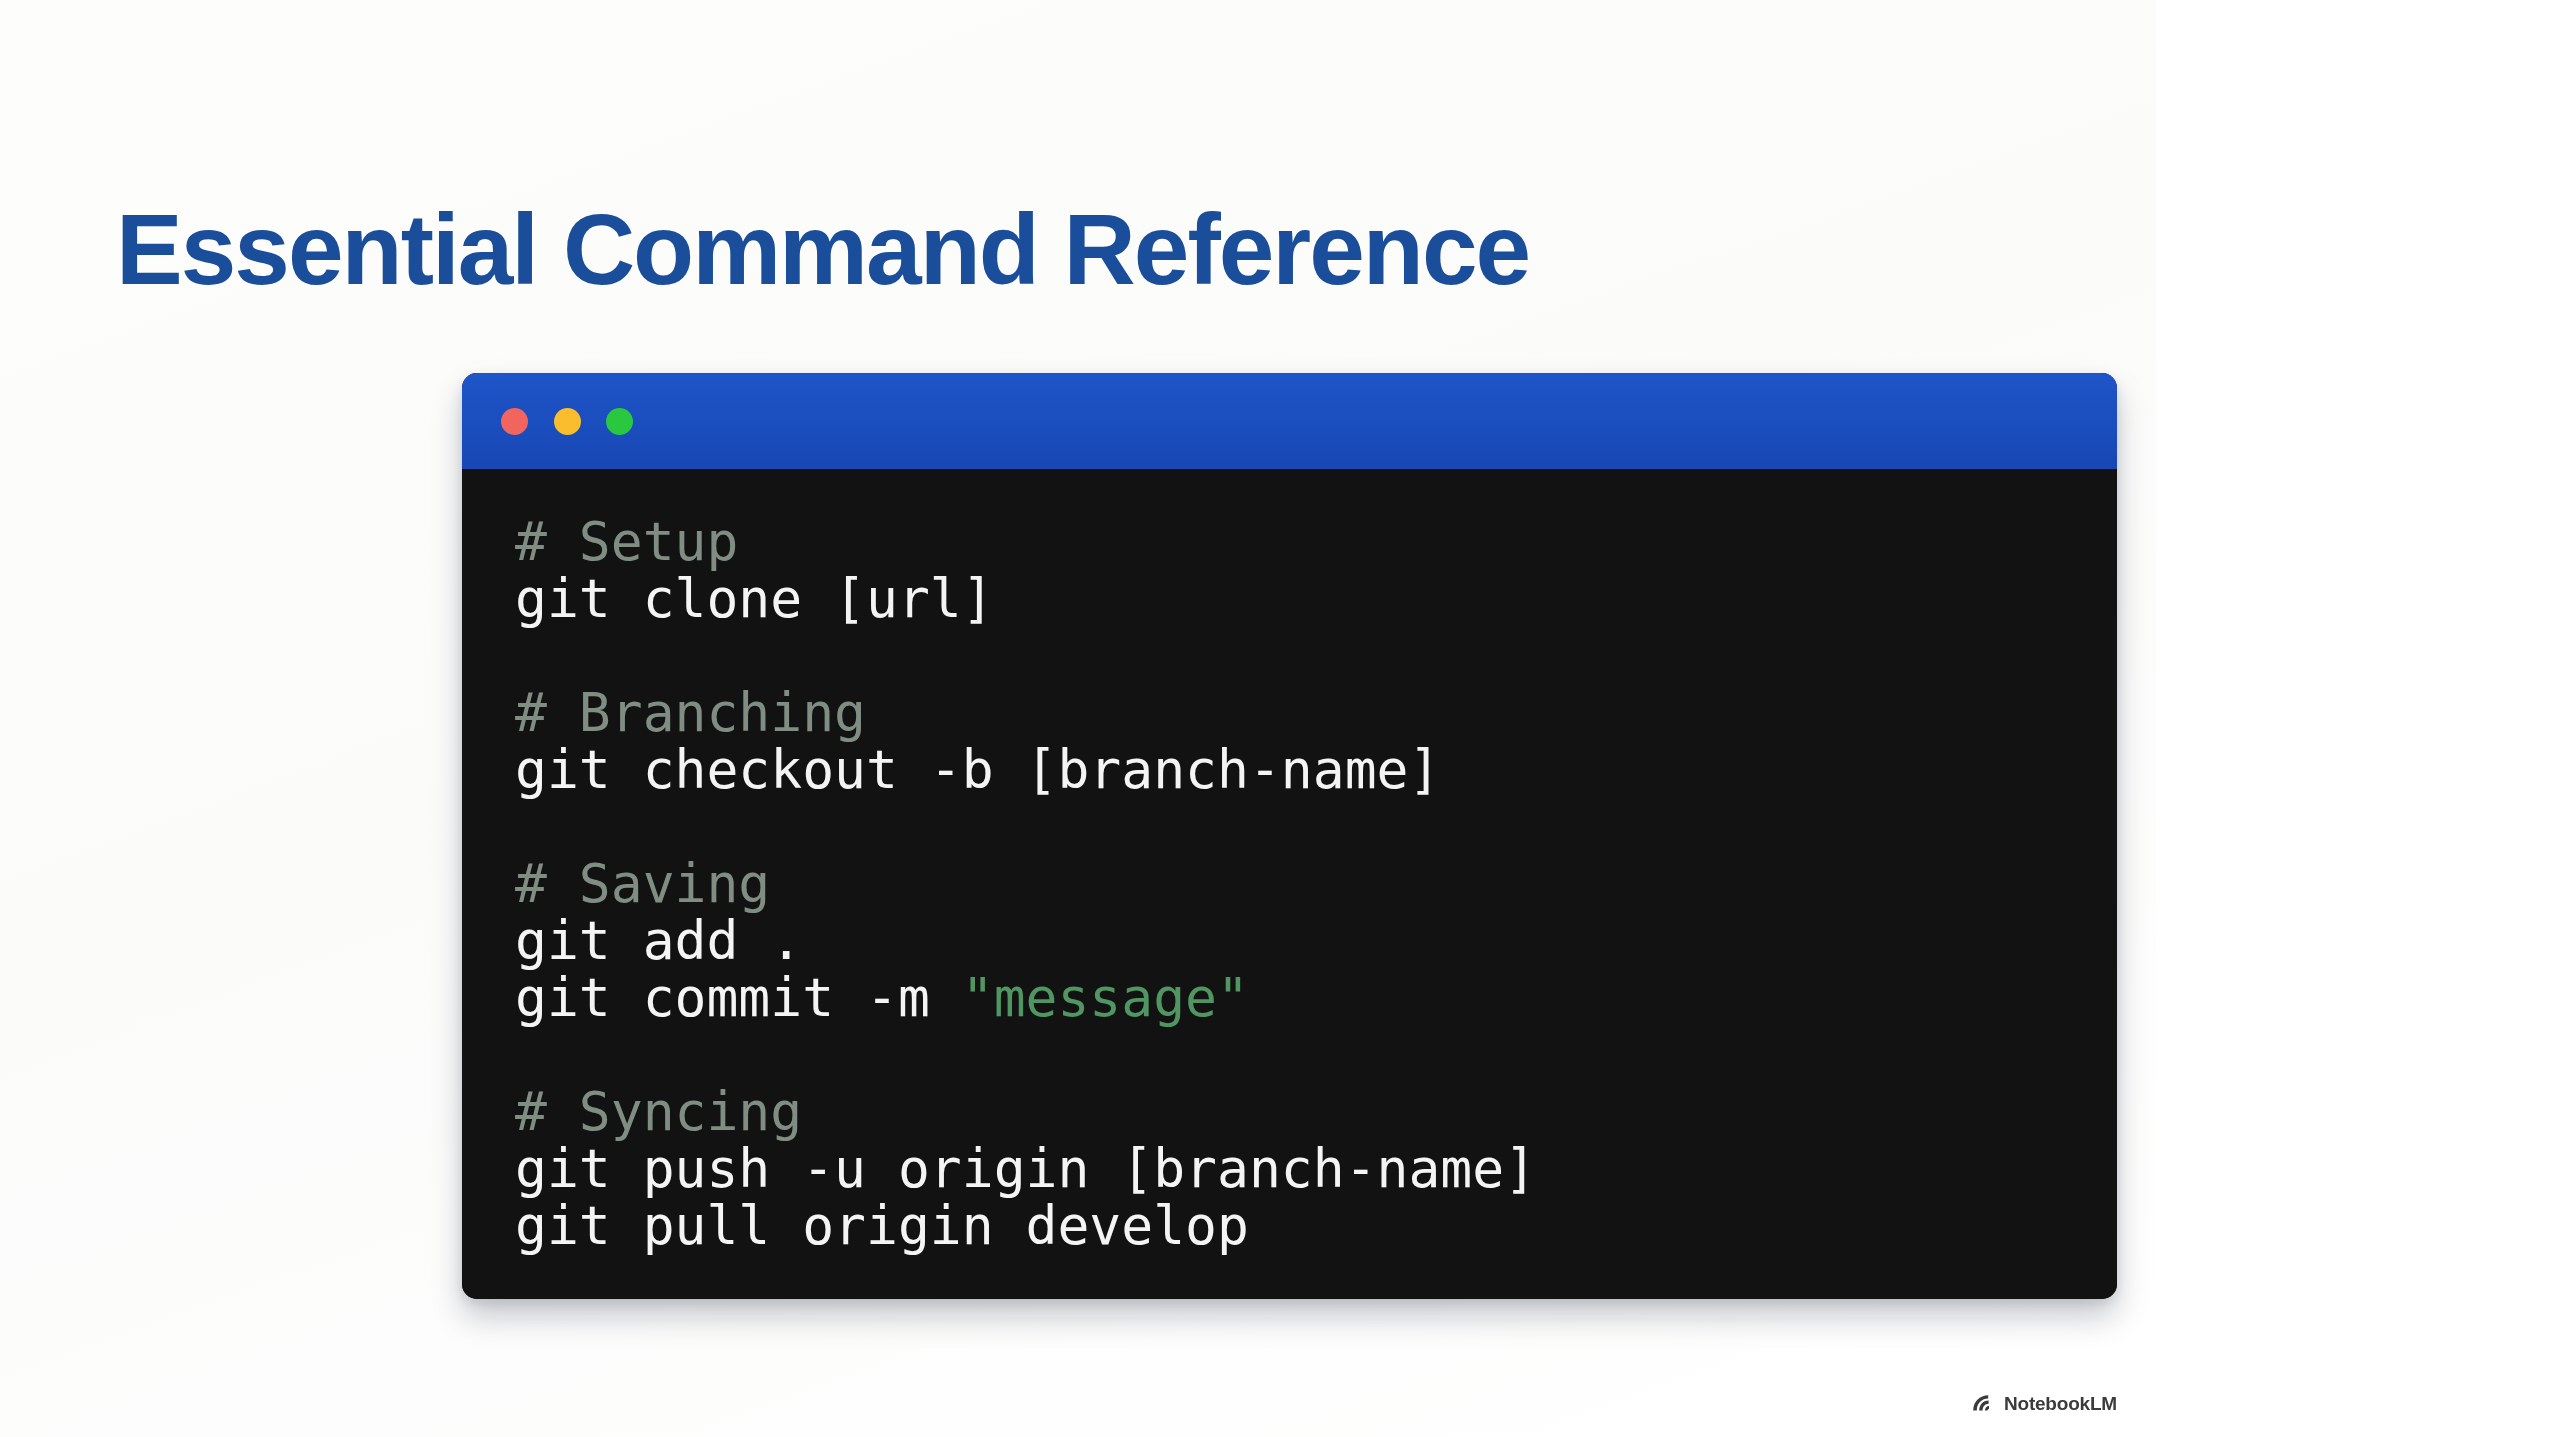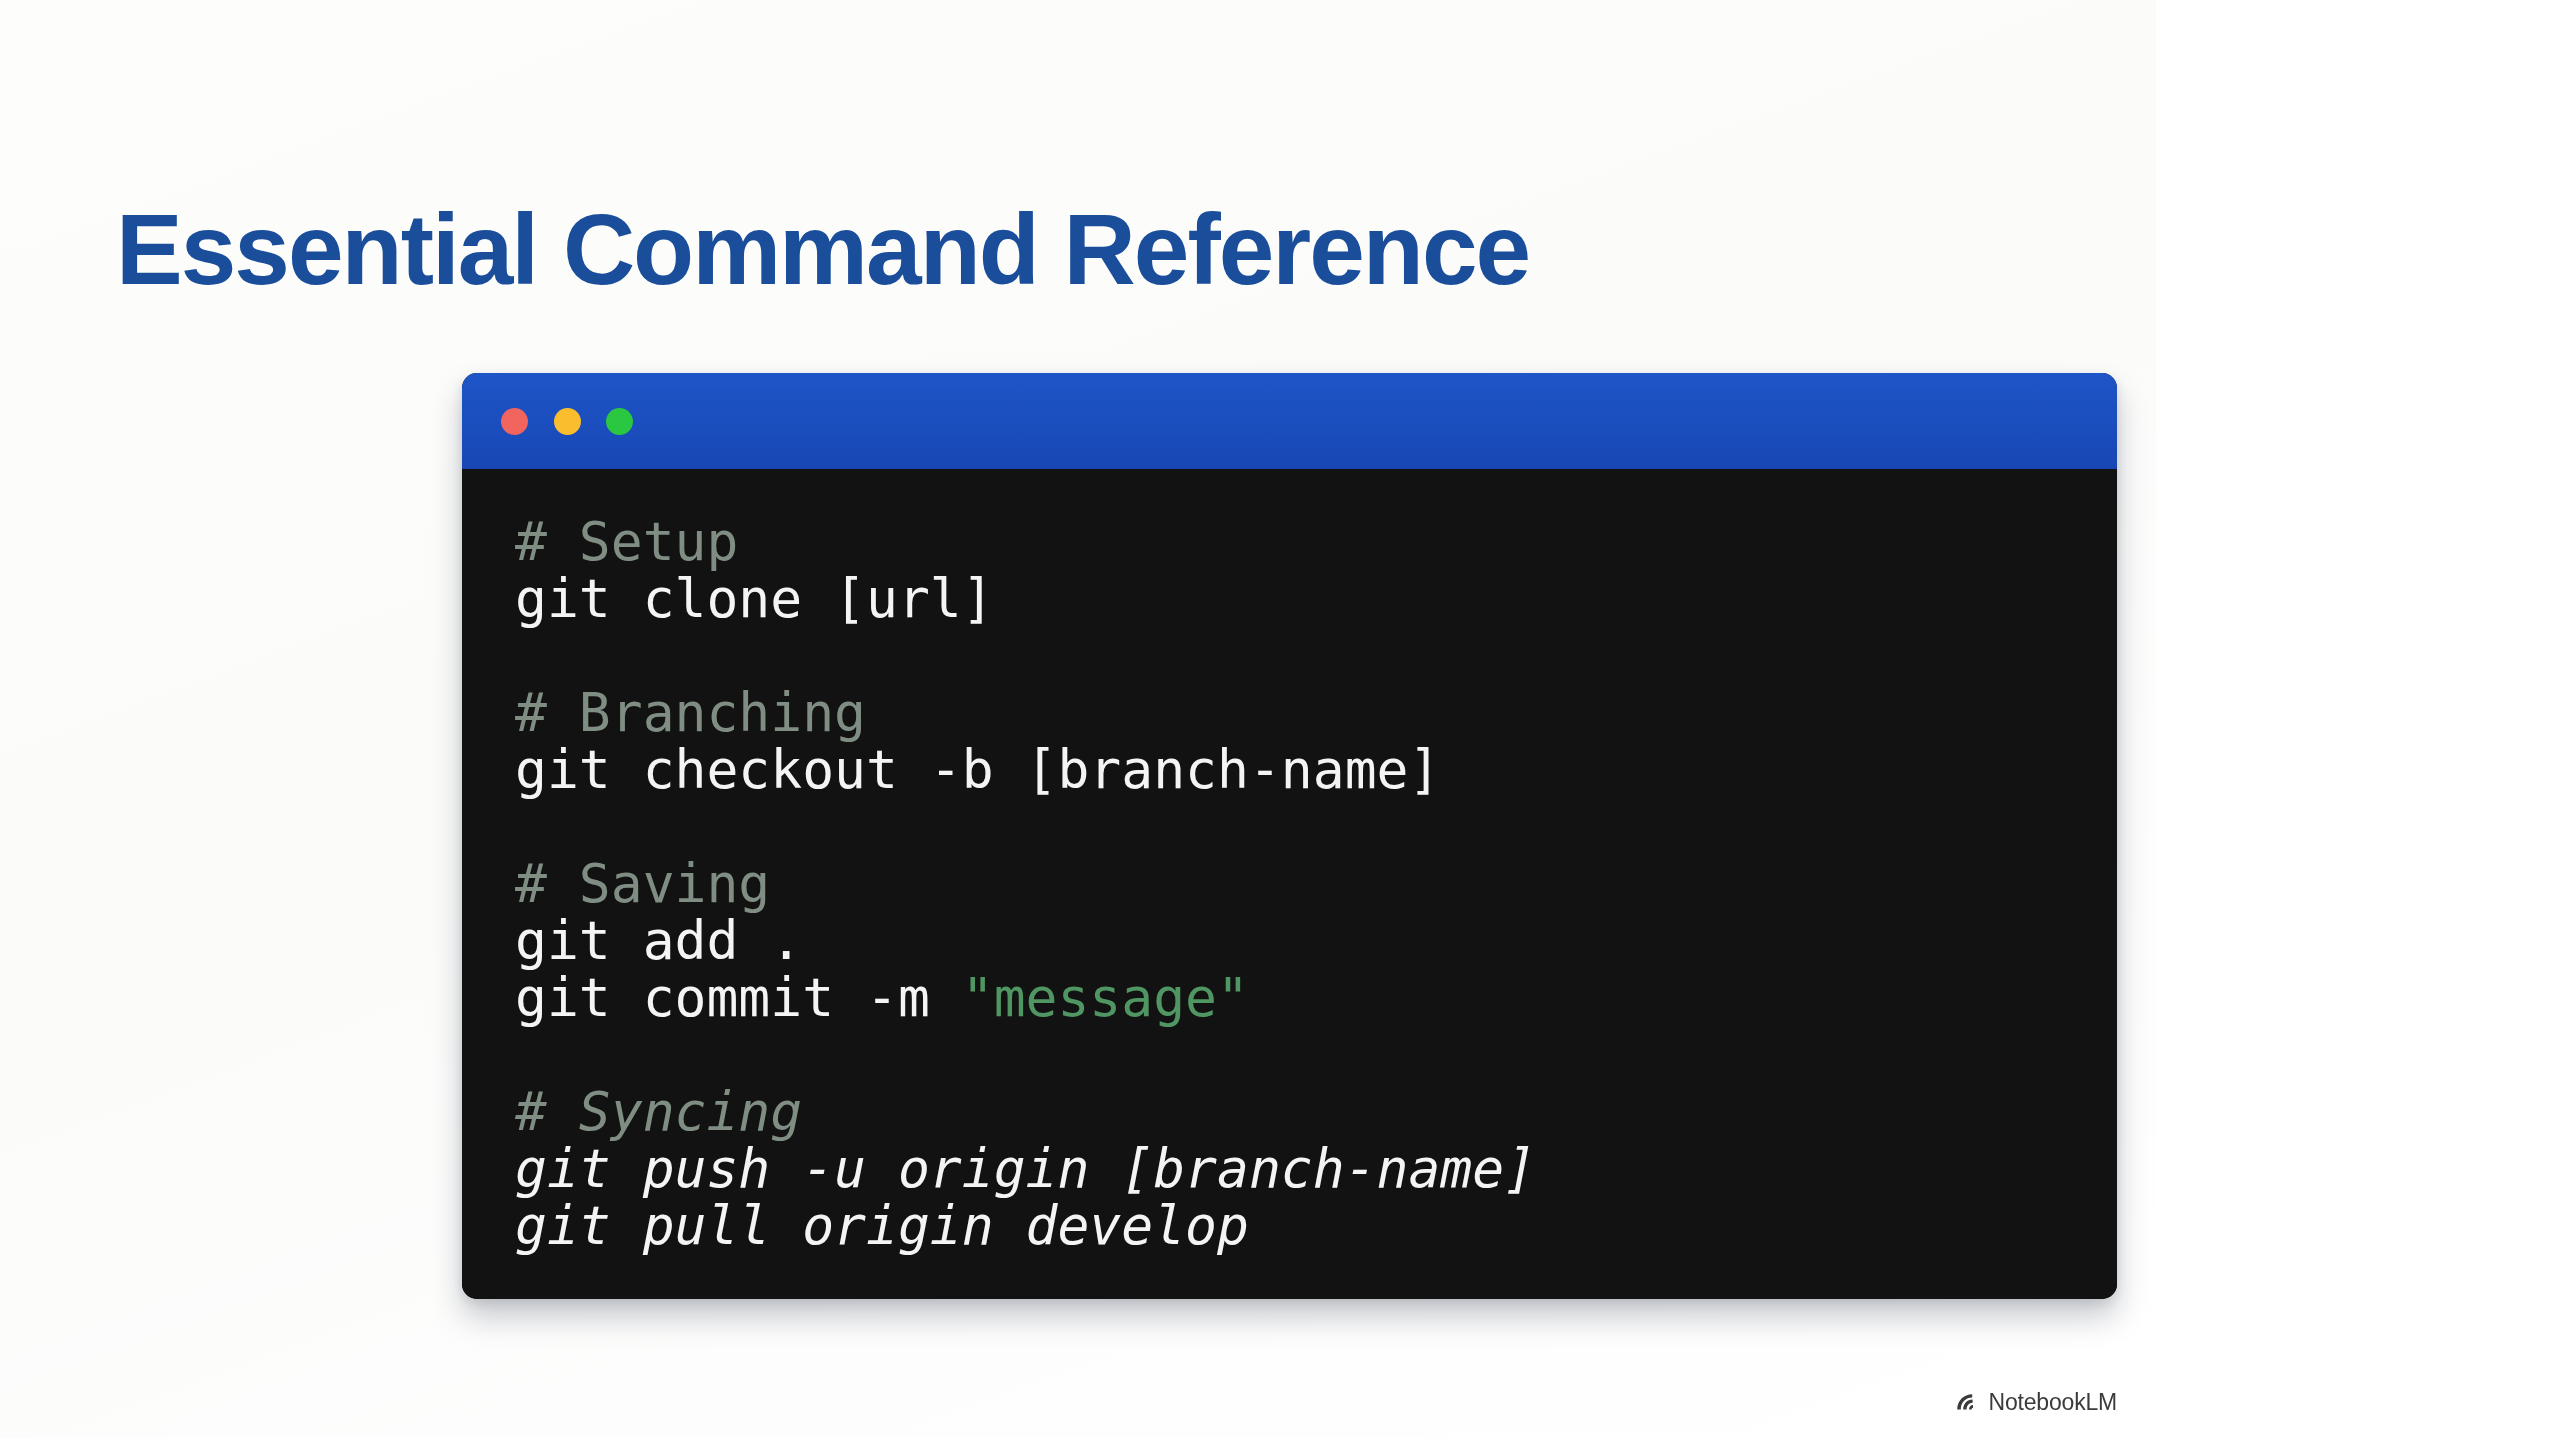--- a/index.html
+++ b/index.html
@@ -91,21 +91,20 @@
     letter-spacing: 0px;
     white-space: pre;
     color: #f2f2f2;
   }
 
   .code-block {
     margin-bottom: 57px;
   }
   .code-block:last-child {
     margin-bottom: 0;
-    font-style: italic;
   }
 
   .code-line {
     font-family: "DejaVu Sans Mono", "Liberation Mono", monospace;
     font-size: 53px;
     line-height: 57px;
     white-space: pre;
     color: #f4f4f4;
   }
 
@@ -130,22 +129,22 @@
   }
 
   .watermark-mark {
     width: 24px;
     height: 24px;
     display: block;
   }
 
   .watermark-text {
     font-family: "Liberation Sans", sans-serif;
-    font-size: 23px;
-    font-weight: 400;
+    font-size: 19px;
+    font-weight: 700;
     letter-spacing: -0.2px;
     color: #2b2b2b;
     white-space: nowrap;
   }
 </style>
 </head>
 <body>
 
 <div class="slide">
 

